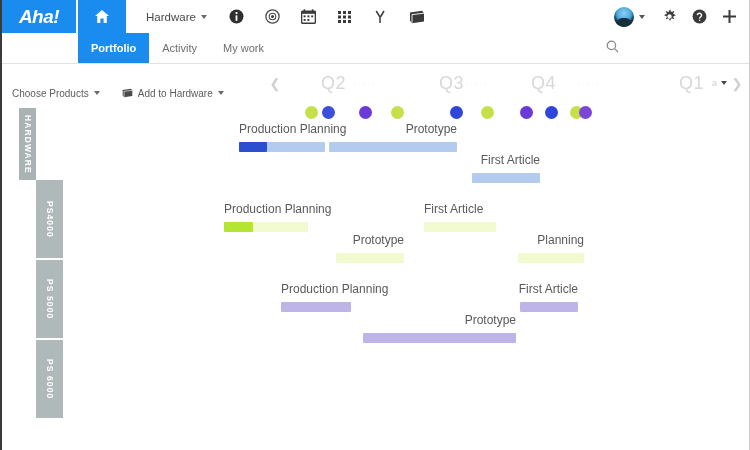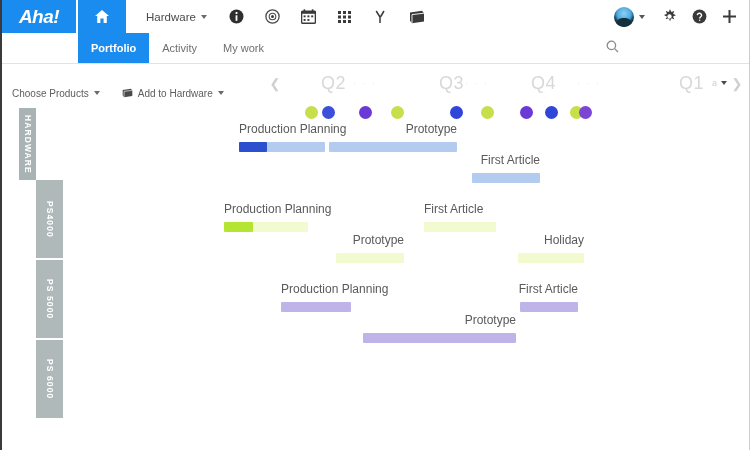--- a/index.html
+++ b/index.html
@@ -495,21 +495,21 @@
         </div>
         <div class="bar-group" style="left: 346px; top: 108px; width: 72px; height: 22px;">
           <div class="bar-label">First Article</div>
           <div class="bar" style="width: 72px; background: rgb(242, 250, 208);"></div>
         </div>
         <div class="bar-group" style="left: 258px; top: 139px; width: 68px; height: 22px;">
           <div class="bar-label right">Prototype</div>
           <div class="bar" style="width: 68px; background: rgb(242, 250, 208);"></div>
         </div>
         <div class="bar-group" style="left: 440px; top: 139px; width: 66px; height: 22px;">
-          <div class="bar-label right">Holiday</div>
+          <div class="bar-label right">Planning</div>
           <div class="bar" style="width: 66px; background: rgb(242, 250, 208);"></div>
         </div>
         <div class="bar-group" style="left: 203px; top: 188px; width: 70px; height: 22px;">
           <div class="bar-label">Production Planning</div>
           <div class="bar" style="width: 70px; background: rgb(191, 180, 232);"></div>
         </div>
         <div class="bar-group" style="left: 442px; top: 188px; width: 58px; height: 22px;">
           <div class="bar-label right">First Article</div>
           <div class="bar" style="width: 58px; background: rgb(191, 180, 232);"></div>
         </div>

